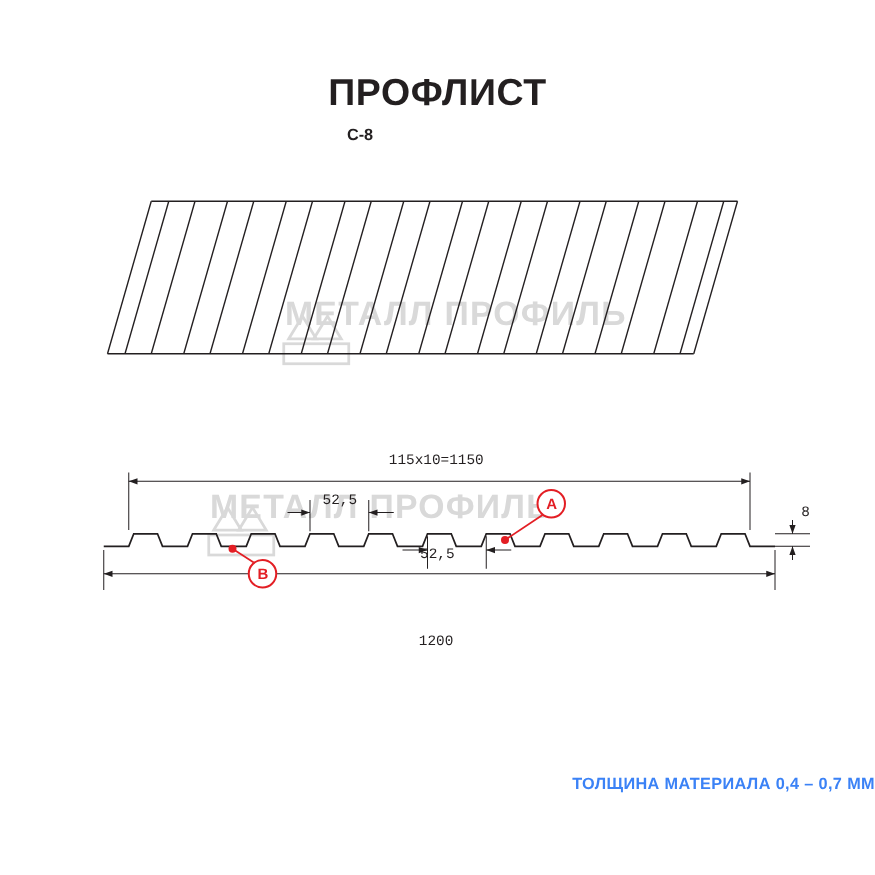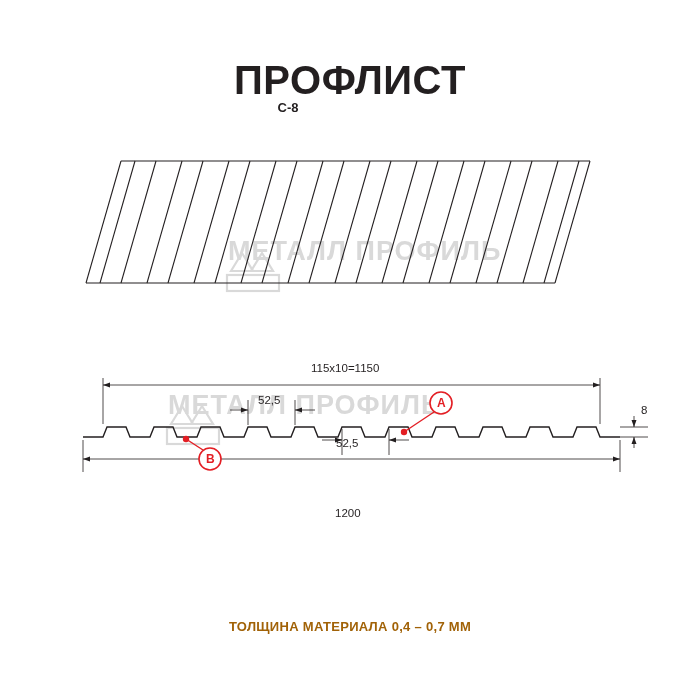--- a/index.html
+++ b/index.html
@@ -20,45 +20,45 @@
     inset: 0;
     width: 700px;
     height: 700px;
   }
   .title {
     position: absolute;
     top: 58px;
     left: 0;
     width: 700px;
     text-align: center;
-    font-size: 40px;
+    font-size: 30px;
     font-weight: bold;
     letter-spacing: 0.5px;
     color: #231f20;
   }
   .subtitle {
     position: absolute;
     top: 100px;
     left: 0;
     width: 576px;
     text-align: center;
     font-size: 13px;
     font-weight: bold;
     color: #231f20;
   }
   .footer-note {
     position: absolute;
     top: 619px;
     left: 0;
     width: 700px;
-    text-align: center;
+    text-align: right;
     font-size: 13px;
     font-weight: bold;
     letter-spacing: 0.3px;
-    color: #a16207;
+    color: #3b82f6;
   }
   svg.draw {
     position: absolute;
     top: 0;
     left: 0;
     width: 700px;
     height: 700px;
   }
   .wm {
     position: absolute;
@@ -77,20 +77,21 @@
   .wm2 {
     top: 390px;
     left: 168px;
     font-size: 27px;
   }
   .dim-label {
     position: absolute;
     font-size: 11.5px;
     color: #231f20;
     white-space: nowrap;
+    font-family: Liberation Mono, monospace;
   }
   .callout-letter {
     position: absolute;
     font-size: 12px;
     font-weight: bold;
     color: #e31e24;
   }
 </style>
 </head>
 <body>

